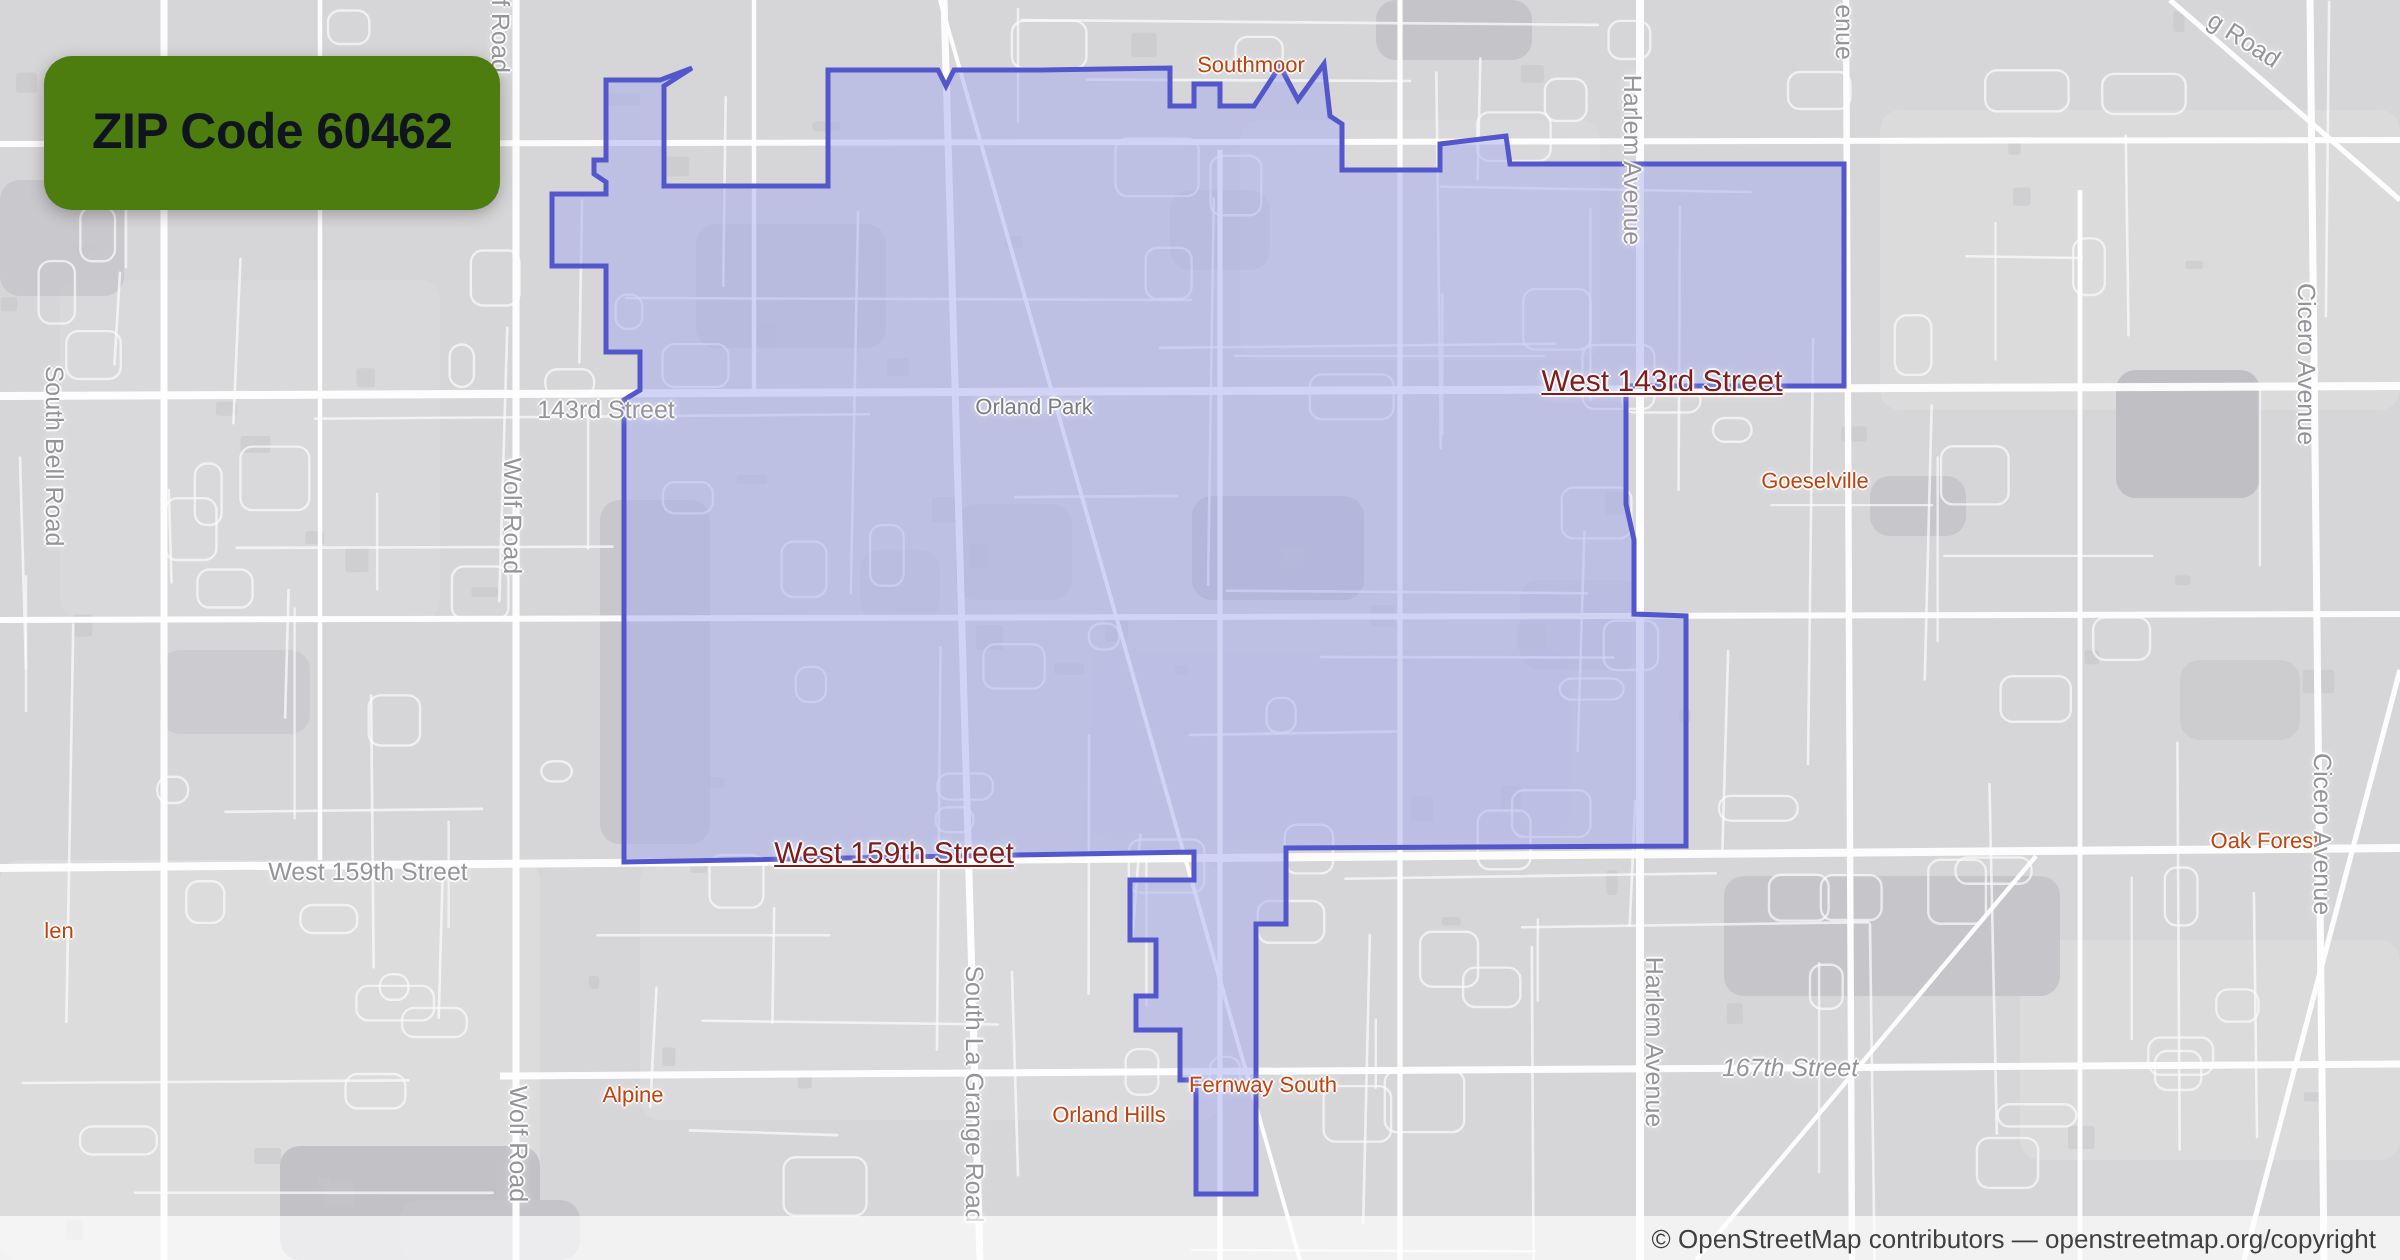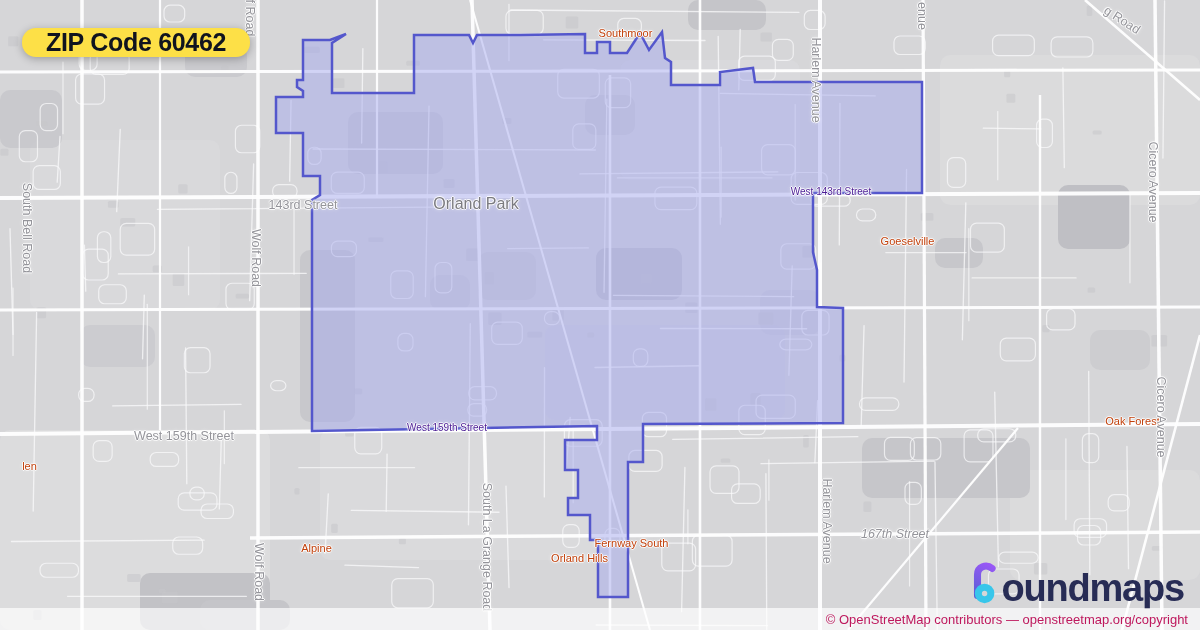--- a/index.html
+++ b/index.html
@@ -4,32 +4,32 @@
 <style>
   html,body{margin:0;padding:0;width:1200px;height:630px;overflow:hidden;
     font-family:"Liberation Sans",sans-serif;background:#d6d6d8;}
   #stage{position:relative;width:1200px;height:630px;overflow:hidden;}
   #map-svg{position:absolute;left:0;top:0;display:block;}
   #labels-layer{position:absolute;left:0;top:0;width:100%;height:100%;pointer-events:none;}
   .lbl{position:absolute;white-space:nowrap;pointer-events:none;
     text-shadow:1px 0 0 rgba(255,255,255,.85),-1px 0 0 rgba(255,255,255,.85),
       0 1px 0 rgba(255,255,255,.85),0 -1px 0 rgba(255,255,255,.85),0 0 4px rgba(255,255,255,.9);}
   .town{font-size:11px;color:#c2410c;padding-left:35px;}
-  .town-lg{font-size:16px;color:#7b7b81;}
+  .town-lg{font-size:11px;color:#7b7b81;margin-left:41px;}
   .road{font-size:12.5px;color:#94949a;}
-  .road-in{font-size:10px;color:#4c1d95;}
-  #title-card{position:absolute;left:22px;top:28px;background:#fde047;border-radius:14px;
-    padding:0 24px;box-shadow:0 2px 8px rgba(0,0,0,.28);}
+  .road-in{font-size:15px;color:#7f1d1d;text-decoration:underline;}
+  #title-card{position:absolute;left:22px;top:28px;background:#4d7c0f;border-radius:14px;
+    padding:24px 24px;box-shadow:0 2px 8px rgba(0,0,0,.28);}
   #title-card span{font-size:25px;font-weight:bold;color:#10141f;letter-spacing:-.3px;}
   #logo{position:absolute;right:16px;bottom:26px;display:flex;align-items:flex-end;}
   #logo .word{font-size:38px;font-weight:bold;color:#272c55;letter-spacing:-1.2px;line-height:.85;}
   #logo svg{display:block;margin-right:1px;}
   #attribution-bar{position:absolute;left:0;bottom:0;width:100%;height:22px;
     background:rgba(255,255,255,.68);display:flex;align-items:center;justify-content:flex-end;}
-  #attribution-bar span{font-size:13px;color:#be185d;padding-right:12px;}
+  #attribution-bar span{font-size:13px;color:#404040;padding-right:12px;}
 </style>
 </head>
 <body>
 
 <div id="stage">
 
   <svg id="map-svg" width="1200" height="630" viewBox="0 0 1200 630">
     <g id="patches-layer">
         <rect x="0" y="430" width="270" height="200" rx="10" fill="#dedee0" opacity="0.7"></rect>
         <rect x="940" y="55" width="260" height="150" rx="10" fill="#dddde0" opacity="0.6"></rect>
@@ -315,44 +315,31 @@
       <div class="lbl road-in" style="left: 831px; top: 191px; transform: translate(-50%, -50%) rotate(0deg);">West 143rd Street</div>
       <div class="lbl town" style="left: 890px; top: 241px; transform: translate(-50%, -50%) rotate(0deg);">Goeselville</div>
       <div class="lbl road" style="left: 27px; top: 228px; transform: translate(-50%, -50%) rotate(90deg);">South Bell Road</div>
       <div class="lbl road" style="left: 256px; top: 258px; transform: translate(-50%, -50%) rotate(90deg);">Wolf Road</div>
       <div class="lbl road" style="left: 184px; top: 436px; transform: translate(-50%, -50%) rotate(0deg);">West 159th Street</div>
       <div class="lbl road-in" style="left: 447px; top: 427px; transform: translate(-50%, -50%) rotate(0deg);">West 159th Street</div>
       <div class="lbl town" style="left: 12px; top: 466px; transform: translate(-50%, -50%) rotate(0deg);">len</div>
       <div class="lbl town" style="left: 299px; top: 548px; transform: translate(-50%, -50%) rotate(0deg);">Alpine</div>
       <div class="lbl road" style="left: 259px; top: 572px; transform: translate(-50%, -50%) rotate(90deg);">Wolf Road</div>
       <div class="lbl road" style="left: 487px; top: 547px; transform: translate(-50%, -50%) rotate(90deg);">South La Grange Road</div>
-      <div class="lbl town" style="left: 537px; top: 558px; transform: translate(-50%, -50%) rotate(0deg); margin-left: 25px;">Orland Hills</div>
+      <div class="lbl town" style="left: 537px; top: 558px; transform: translate(-50%, -50%) rotate(0deg);">Orland Hills</div>
       <div class="lbl town" style="left: 614px; top: 543px; transform: translate(-50%, -50%) rotate(0deg);">Fernway South</div>
       <div class="lbl road" style="left: 895px; top: 534px; transform: translate(-50%, -50%) rotate(0deg); font-style: italic;">167th Street</div>
       <div class="lbl road" style="left: 827px; top: 521px; transform: translate(-50%, -50%) rotate(90deg);">Harlem Avenue</div>
       <div class="lbl town" style="left: 1115px; top: 421px; transform: translate(-50%, -50%) rotate(0deg); text-align: center;">Oak Forest</div>
       <div class="lbl road" style="left: 1153px; top: 182px; transform: translate(-50%, -50%) rotate(90deg);">Cicero Avenue</div>
       <div class="lbl road" style="left: 1161px; top: 417px; transform: translate(-50%, -50%) rotate(90deg);">Cicero Avenue</div>
     </div>
 
   <div id="title-card">
     <span>ZIP Code 60462</span>
   </div>
 
-  <div id="logo">
-    <svg width="30" height="42" viewBox="0 0 36 50">
-      <defs>
-        <linearGradient id="bstem" x1="26" y1="2" x2="9" y2="40" gradientUnits="userSpaceOnUse">
-          <stop offset="0" stop-color="#9b57f7"></stop>
-          <stop offset="1" stop-color="#5b5fd6"></stop>
-        </linearGradient>
-      </defs>
-      <path d="M 9 40 L 9 15 C 9 5.5 19.5 1.5 26.5 7.5" fill="none" stroke="url(#bstem)" stroke-width="8.5" stroke-linecap="round"></path>
-      <circle cx="17.5" cy="37.5" r="7.5" fill="none" stroke="#38c6ea" stroke-width="8.5"></circle>
-    </svg>
-    <span class="word">oundmaps</span>
-  </div>
 
   <div id="attribution-bar">
     <span>© OpenStreetMap contributors — openstreetmap.org/copyright</span>
   </div>
 
 </div>
 
 </body></html>

